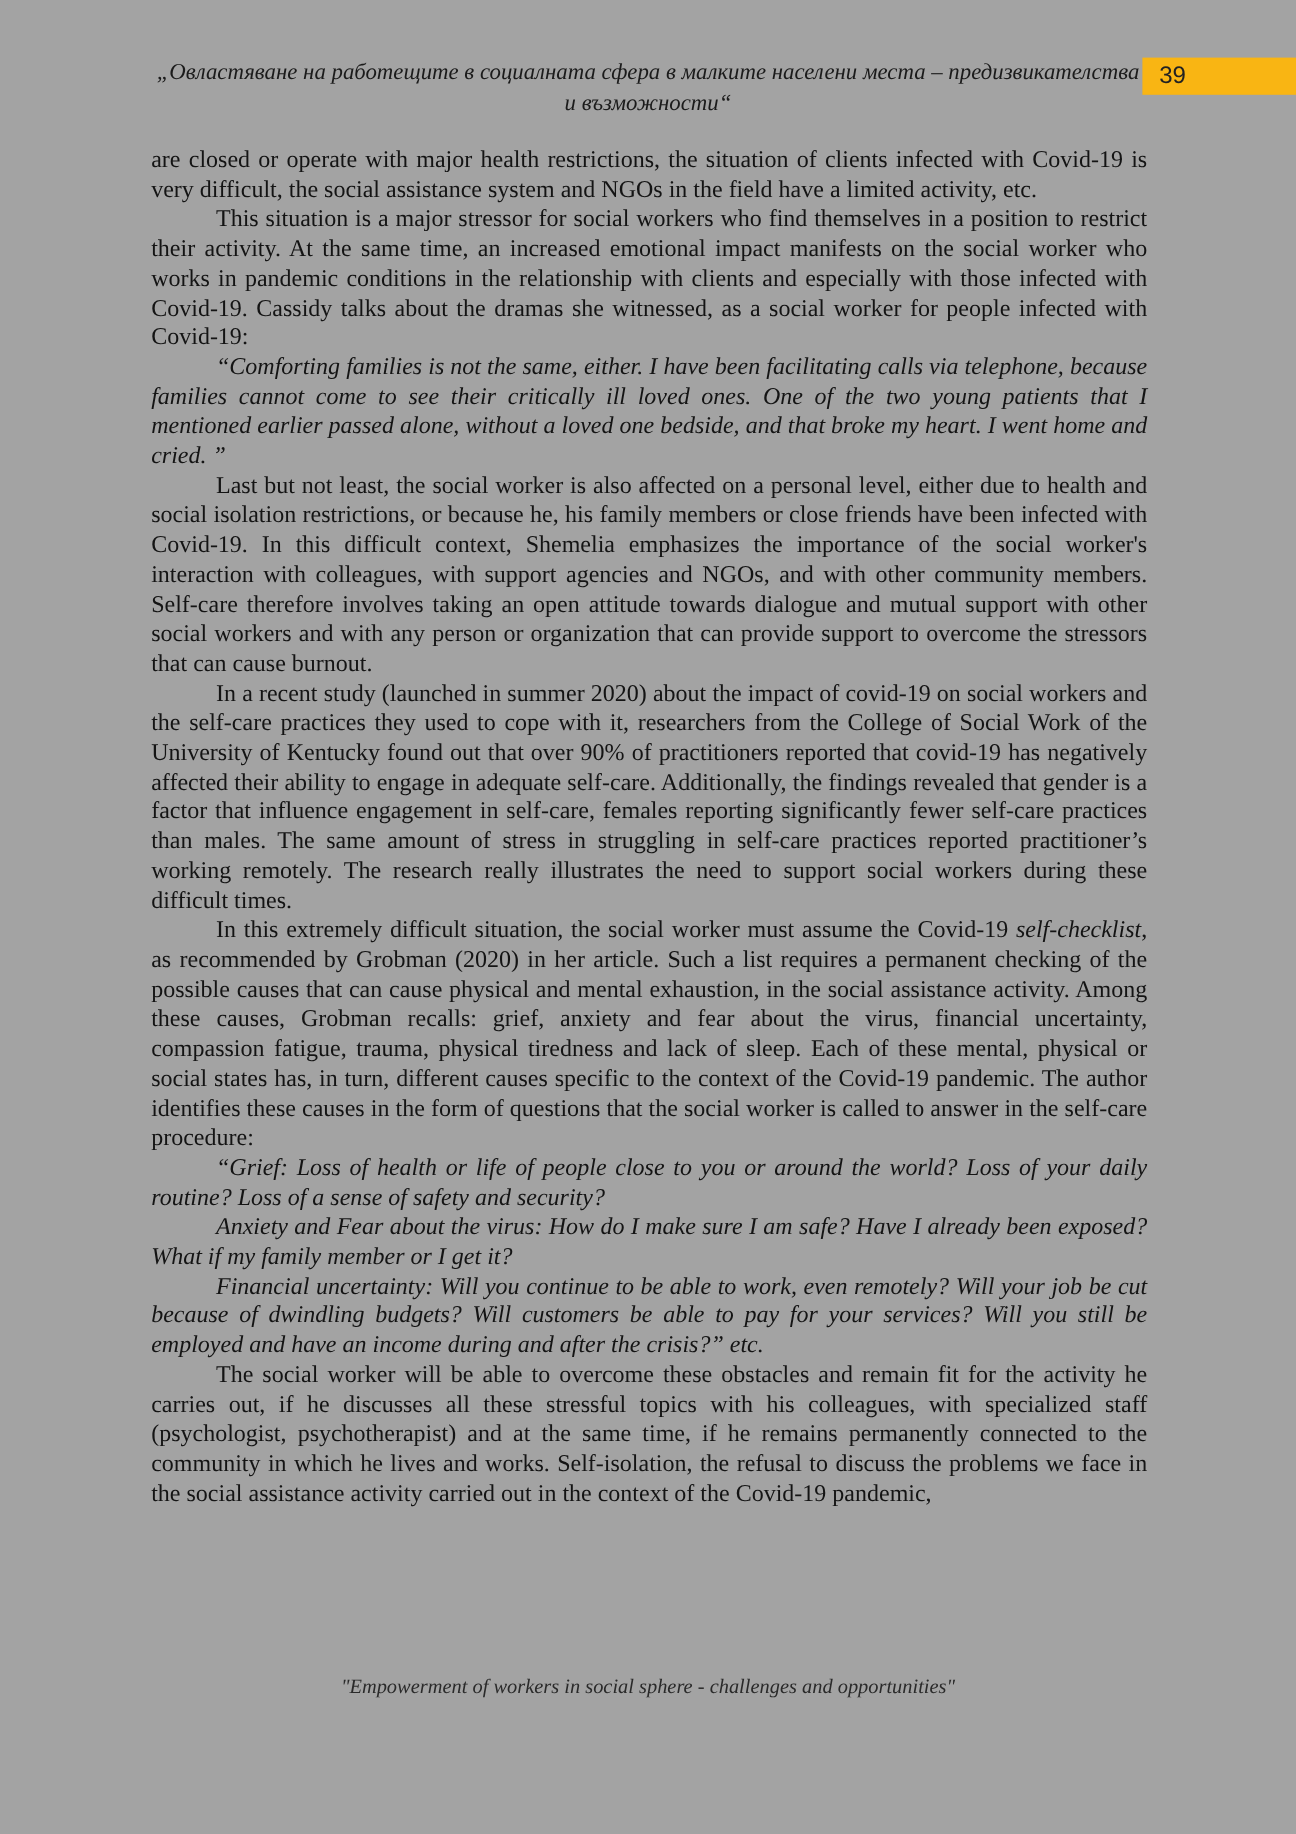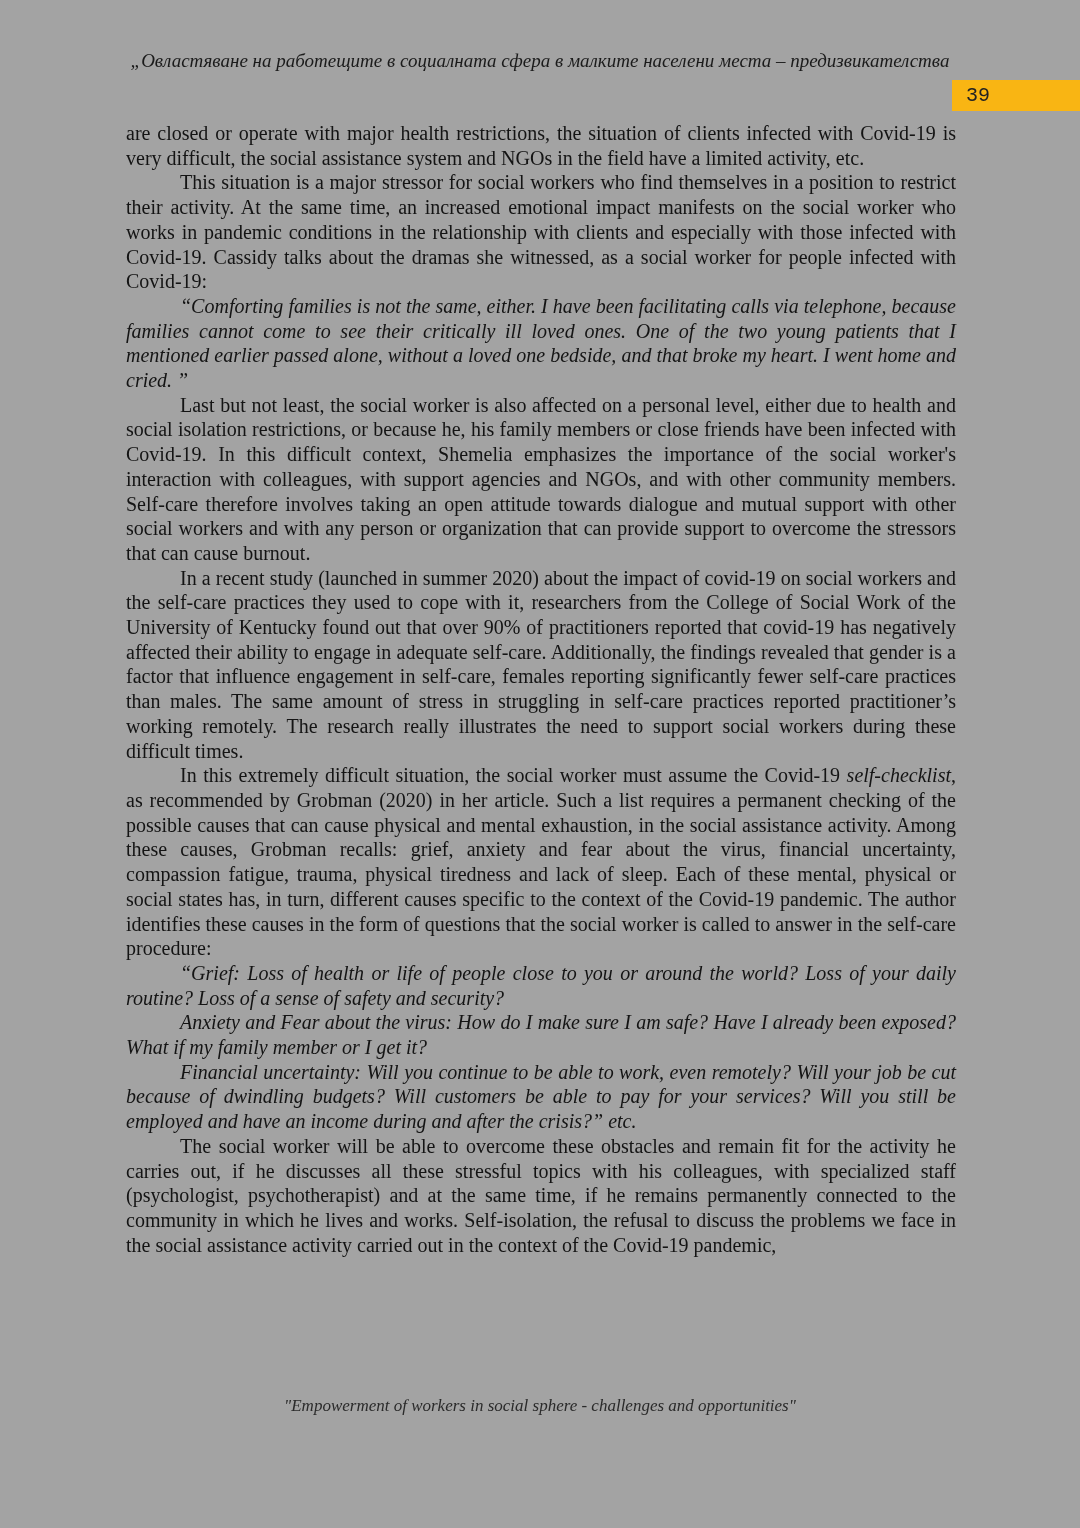--- a/index.html
+++ b/index.html
@@ -29,25 +29,24 @@
   }
   .page-num-badge {
     position: absolute;
     top: 48px;
     left: 952px;
     width: 128px;
     height: 31px;
     box-sizing: border-box;
     padding-left: 14px;
     background: #f9b513;
-    font-family: Liberation Mono, monospace;
+    font-family: Liberation Sans, sans-serif;
     font-size: 20px;
     line-height: 31px;
     color: #222222;
-    margin-top: 32px;
   }
   .body-text {
     position: absolute;
     top: 121px;
     left: 126px;
     width: 830px;
     font-size: 20px;
     line-height: 24.7px;
     text-align: justify;
     color: #141414;
@@ -73,20 +72,21 @@
     color: #2a2a2a;
   }
 </style>
 </head>
 <body>
 
 <div class="page">
 
   <div class="header-title">
     <div>„Овластяване на работещите в социалната сфера в малките населени места – предизвикателства</div>
+    <div>и възможности“</div>
   </div>
 
   <div class="page-num-badge" style="background: rgb(249, 181, 19);">
     <span>39</span>
   </div>
 
   <div class="body-text">
       <p class=""><span>are closed or operate with major health restrictions, the situation of clients infected with Covid-19 is very difficult, the social assistance system and NGOs in the field have a limited activity, etc.</span></p>
       <p class="indent"><span>This situation is a major stressor for social workers who find themselves in a position to restrict their activity. At the same time, an increased emotional impact manifests on the social worker who works in pandemic conditions in the relationship with clients and especially with those infected with Covid-19. Cassidy talks about the dramas she witnessed, as a social worker for people infected with Covid-19:</span></p>
       <p class="indent"><span class="it">“Comforting families is not the same, either. I have been facilitating calls via telephone, because families cannot come to see their critically ill loved ones. One of the two young patients that I mentioned earlier passed alone, without a loved one bedside, and that broke my heart. I went home and cried. ”</span></p>

